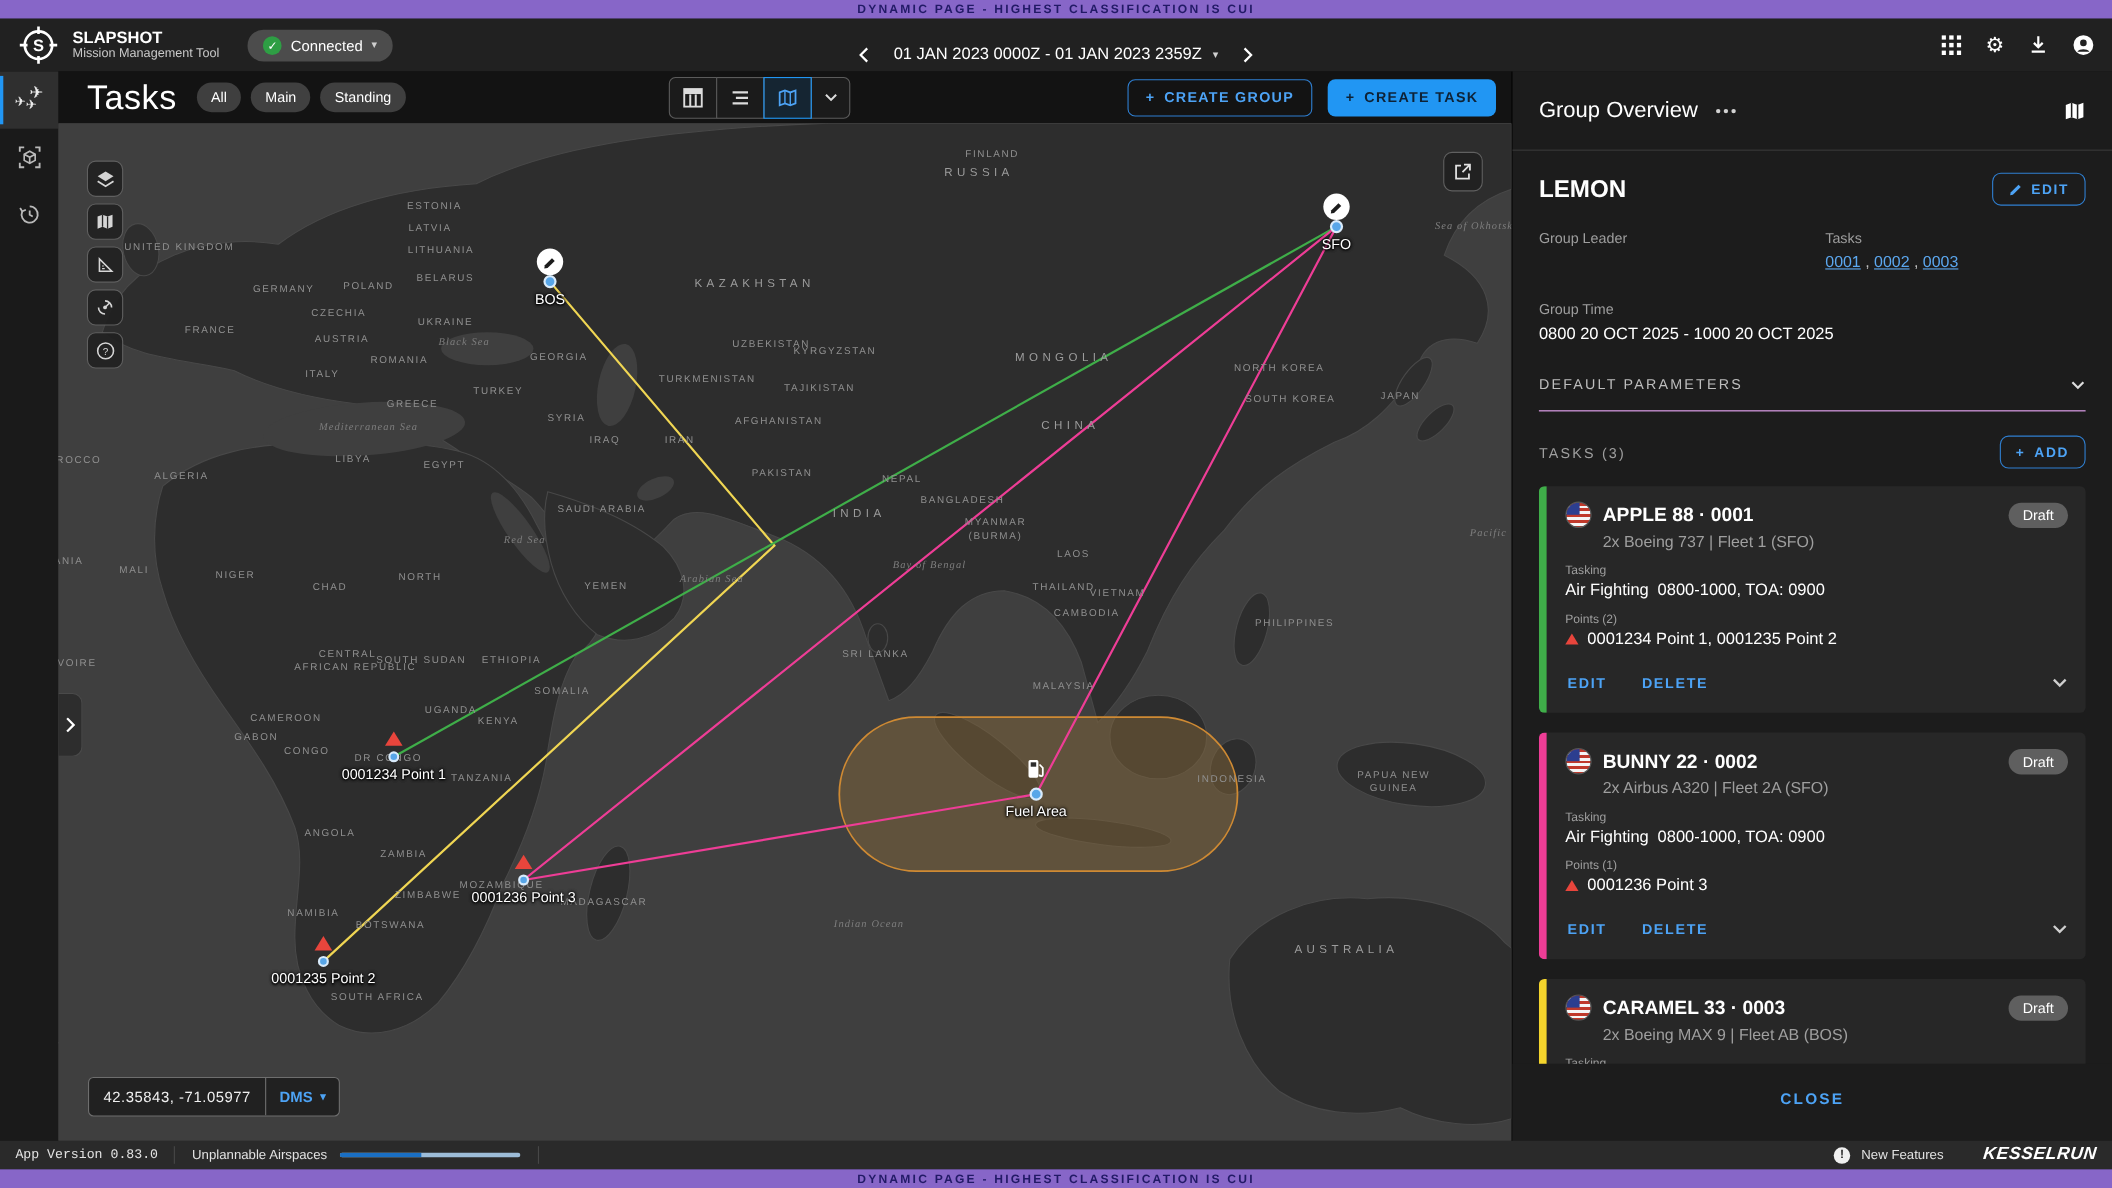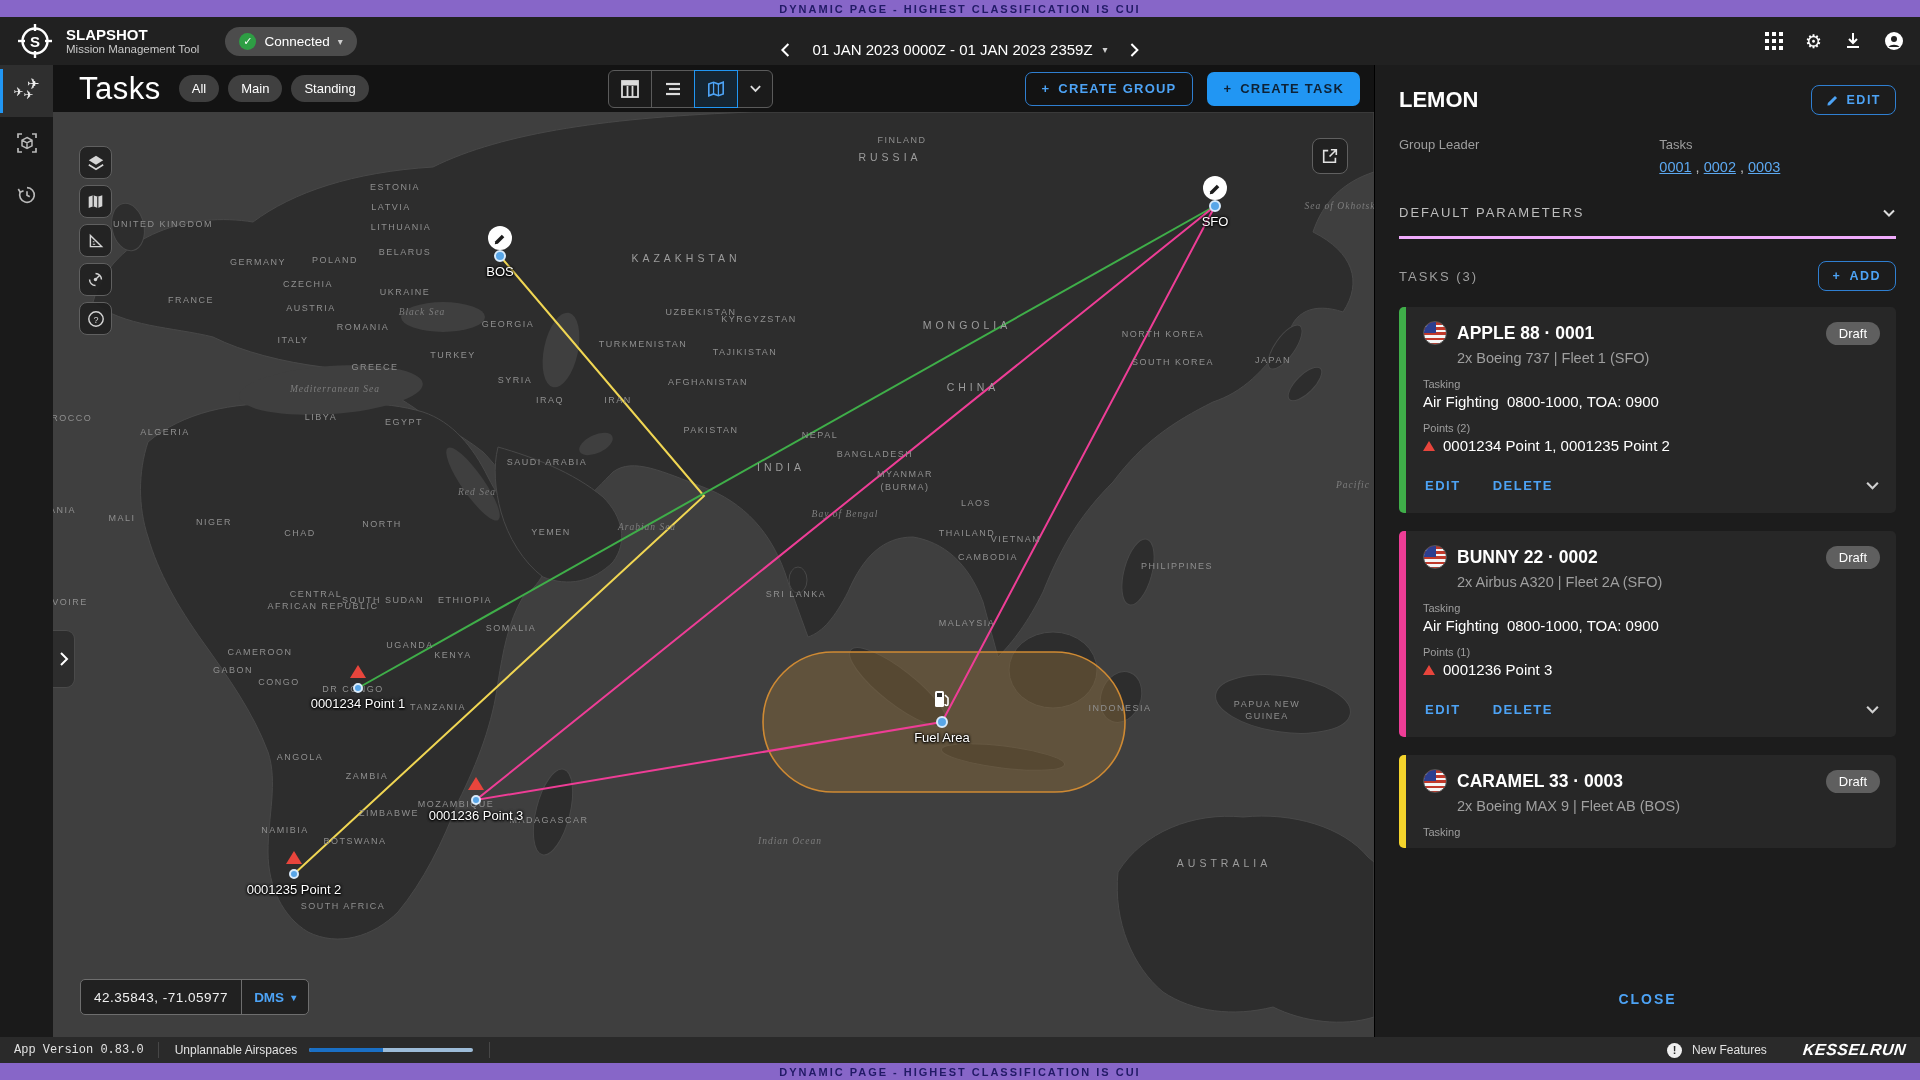--- a/index.html
+++ b/index.html
@@ -111,21 +111,21 @@
   .group-name { font-size:22px; font-weight:bold; color:#fff; }
   .btn-sm-outline { display:flex; align-items:center; gap:8px; border:1px solid #2f7fd1; background:transparent;
     color:#4da3f5; font-size:12.5px; font-weight:bold; letter-spacing:1.5px; border-radius:8px;
     height:30px; padding:0 14px; cursor:pointer; }
   .meta-grid { display:grid; grid-template-columns:1.1fr 1fr; margin-top:22px; row-gap:26px; }
   .meta-label { font-size:13px; color:#9e9e9e; margin-bottom:7px; }
   .task-links { font-size:14.5px; color:#bdbdbd; }
   .task-links a { color:#5ca8f0; text-decoration:underline; cursor:pointer; }
   .meta-value { font-size:15px; color:#fff; }
   .collapse-row { display:flex; align-items:center; justify-content:space-between; margin-top:30px;
-    padding-bottom:16px; border-bottom:3px solid #f0abfc; cursor:pointer; background:none; border-top:none;
+    padding-bottom:16px; border-bottom:1px solid #f0abfc; cursor:pointer; background:none; border-top:none;
     border-left:none; border-right:none; width:100%; }
   .collapse-label { font-size:13px; letter-spacing:2px; color:#bdbdbd; }
   .tasks-head { display:flex; align-items:center; justify-content:space-between; margin-top:22px; margin-bottom:16px; }
   .tasks-count { font-size:13px; letter-spacing:2px; color:#9e9e9e; }
 
   .task-card { position:relative; background:#272727; border-radius:5px; margin-bottom:18px; padding:14px 16px 10px 24px; overflow:hidden; }
   .stripe { position:absolute; left:0; top:0; bottom:0; width:7px; }
   .card-top { display:flex; align-items:center; gap:10px; }
   .flag { width:24px; height:24px; border-radius:50%; flex:0 0 24px; position:relative; overflow:hidden;
     background:repeating-linear-gradient(#c0392b 0 2.6px, #f5f5f5 2.6px 5.2px); border:1px solid #555; }
@@ -527,20 +527,35 @@
           <span class="coord-val">42.35843, -71.05977</span>
           <button class="coord-fmt">
             <span>DMS</span>
             <span class="caret" style="color:#4da3f5">▾</span>
           </button>
         </div>
       </div>
     </div>
 
     <aside class="panel">
+      <div class="panel-head">
+        <span class="panel-title">Group Overview</span>
+        <button class="more-dots">
+            <b></b>
+            <b></b>
+            <b></b>
+          </button>
+        <button class="panel-map-icon">
+          <svg width="20" height="20" viewBox="0 0 20 20">
+            <path d="M2 4.5 L7.3 2.5 L12.7 4.5 L18 2.5 V15.5 L12.7 17.5 L7.3 15.5 L2 17.5 Z" fill="#fff"></path>
+            <line x1="7.3" y1="2.5" x2="7.3" y2="15.5" stroke="#1c1c1c" stroke-width="1.4"></line>
+            <line x1="12.7" y1="4.5" x2="12.7" y2="17.5" stroke="#1c1c1c" stroke-width="1.4"></line>
+          </svg>
+        </button>
+      </div>
 
       <div class="panel-body">
         <div class="group-row">
           <span class="group-name">LEMON</span>
           <button class="btn-sm-outline">
             <svg width="13" height="13" viewBox="0 0 14 14">
               <path d="M1.5,12.5 L2,9.8 L9.7,2.1 L11.9,4.3 L4.2,12 Z" fill="#4da3f5"></path>
             </svg>
             <span>EDIT</span>
           </button>
@@ -550,20 +565,24 @@
           <div>
             <div class="meta-label">Group Leader</div>
           </div>
           <div>
             <div class="meta-label">Tasks</div>
             <div class="task-links">
               <a>0001</a> ,
               <a>0002</a> ,
               <a>0003</a>
             </div>
+          </div>
+          <div style="grid-column:1 / span 2">
+            <div class="meta-label">Group Time</div>
+            <div class="meta-value">0800 20 OCT 2025 - 1000 20 OCT 2025</div>
           </div>
         </div>
 
         <button class="collapse-row">
           <span class="collapse-label">DEFAULT PARAMETERS</span>
           <svg width="14" height="14" viewBox="0 0 14 14">
             <polyline points="2,4.5 7,9.5 12,4.5" fill="none" stroke="#ddd" stroke-width="2"></polyline>
           </svg>
         </button>
 

